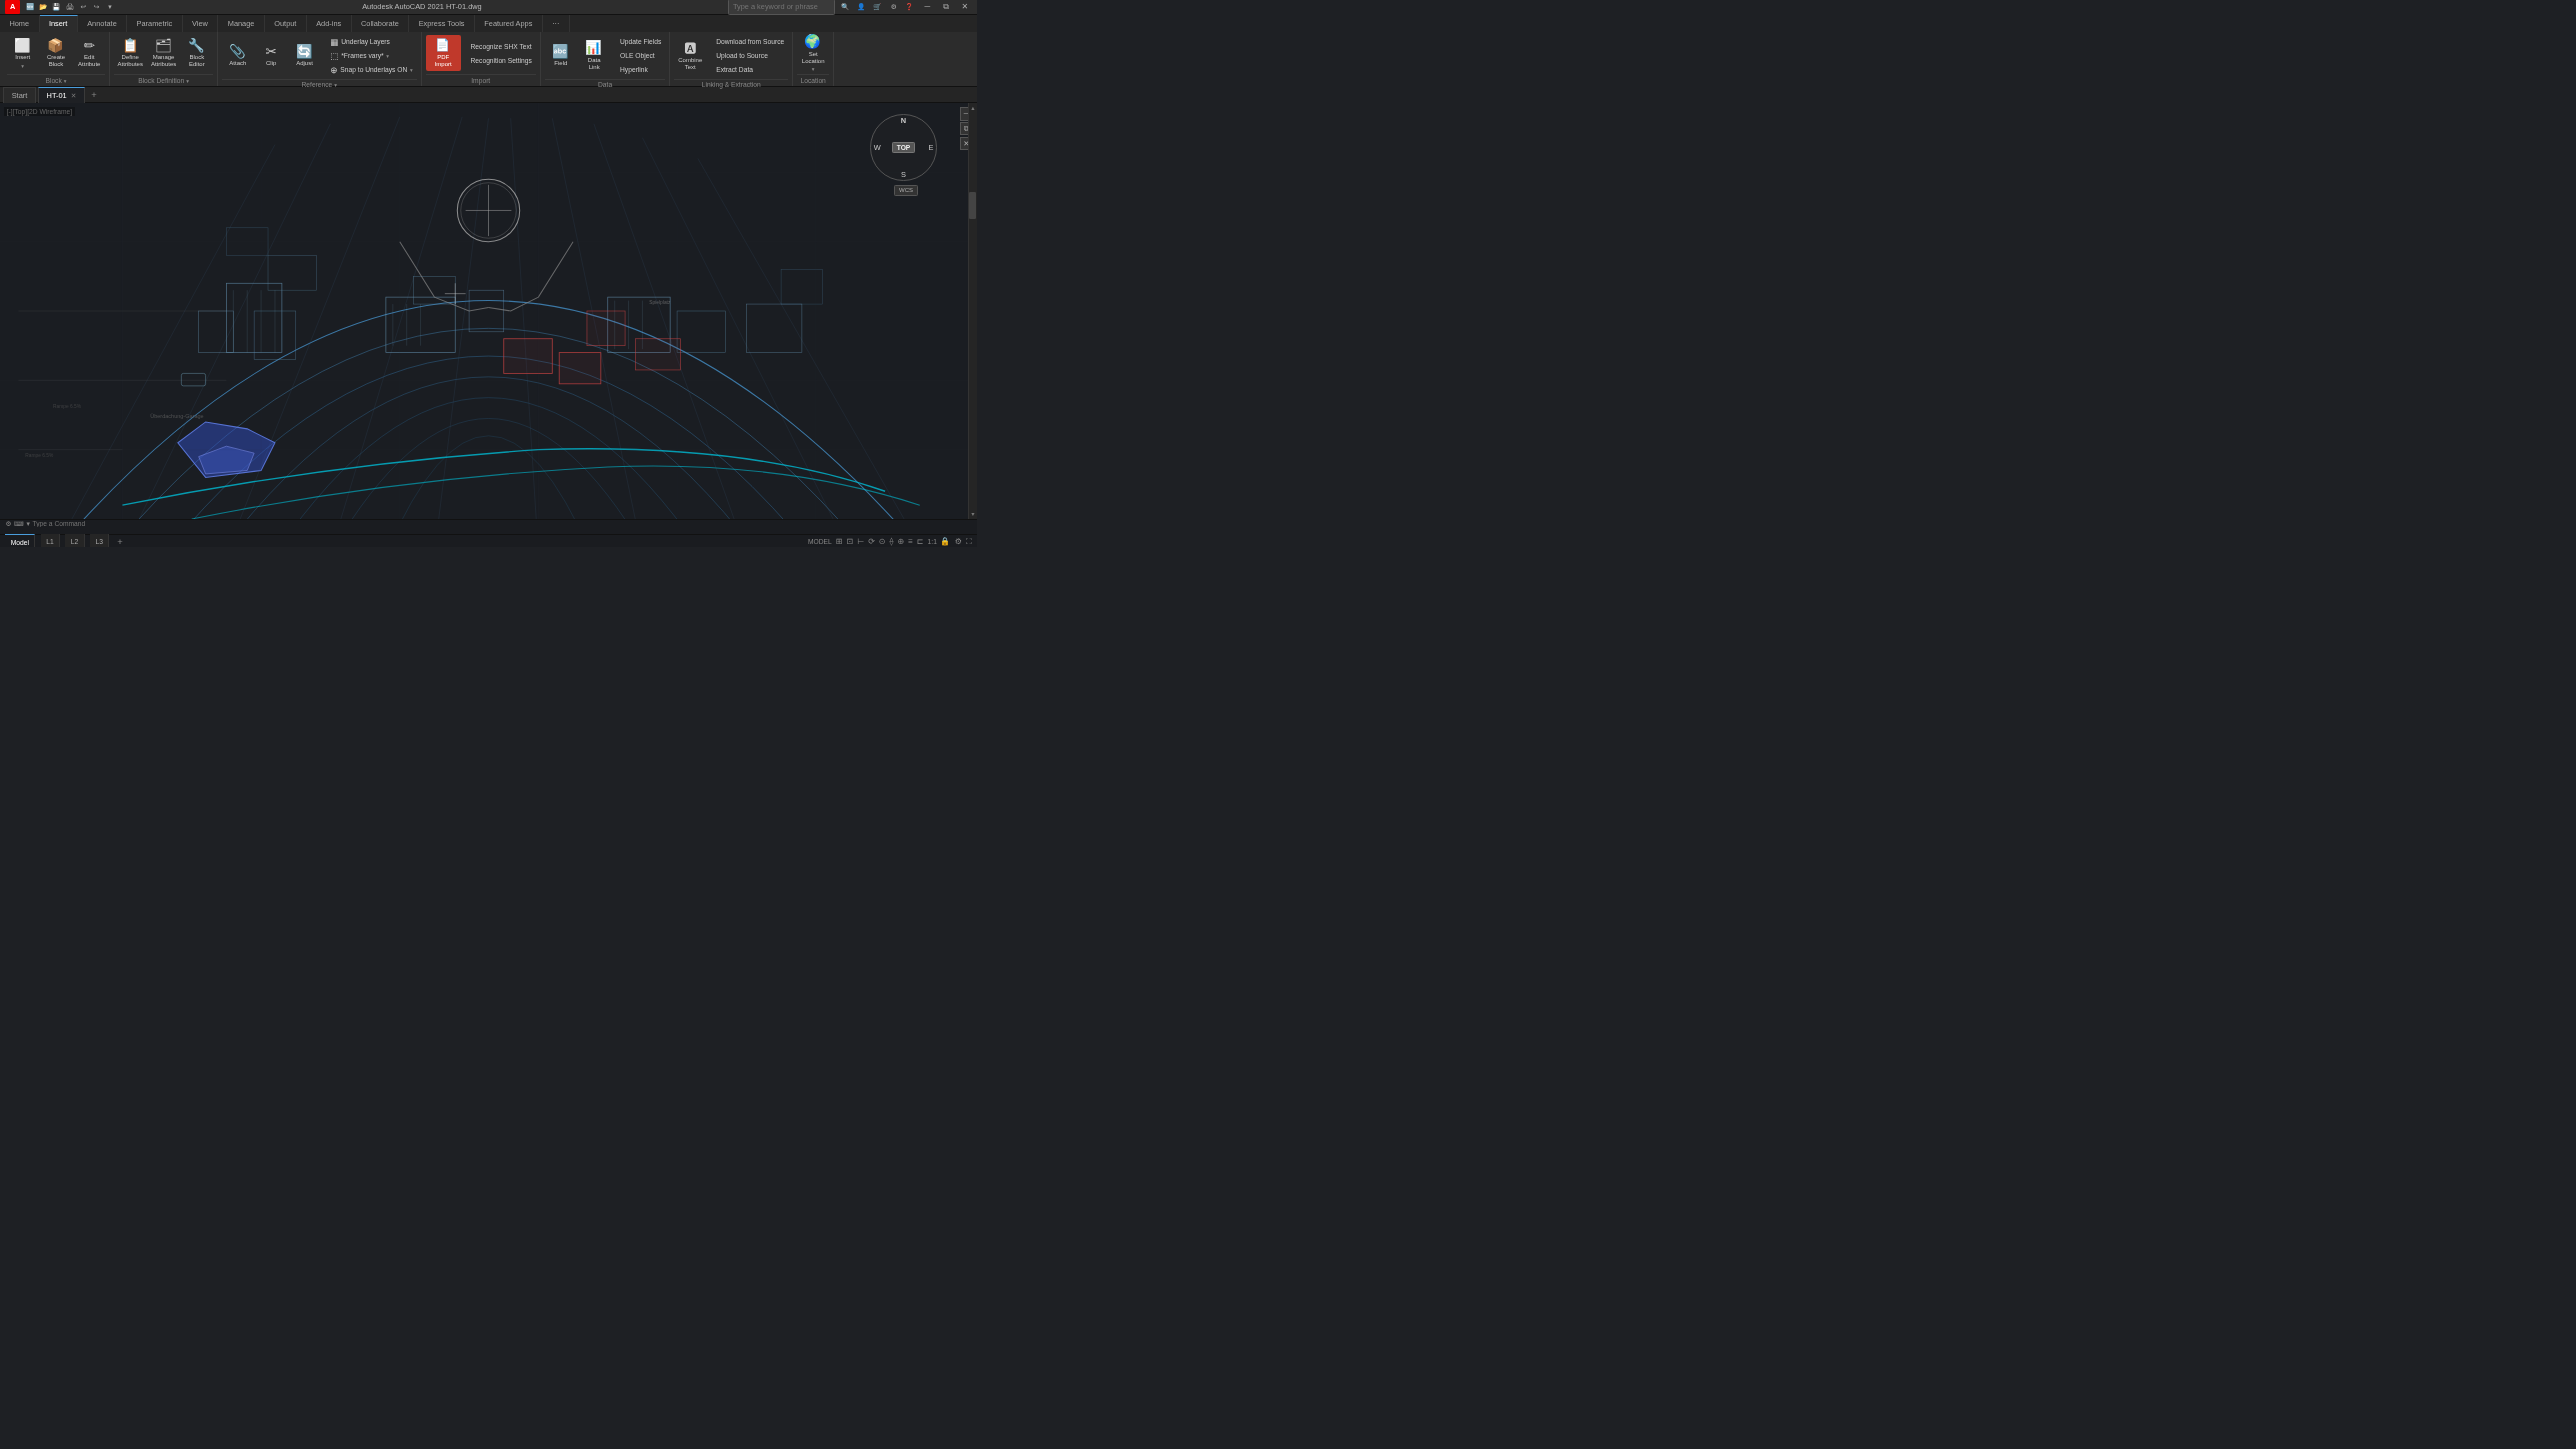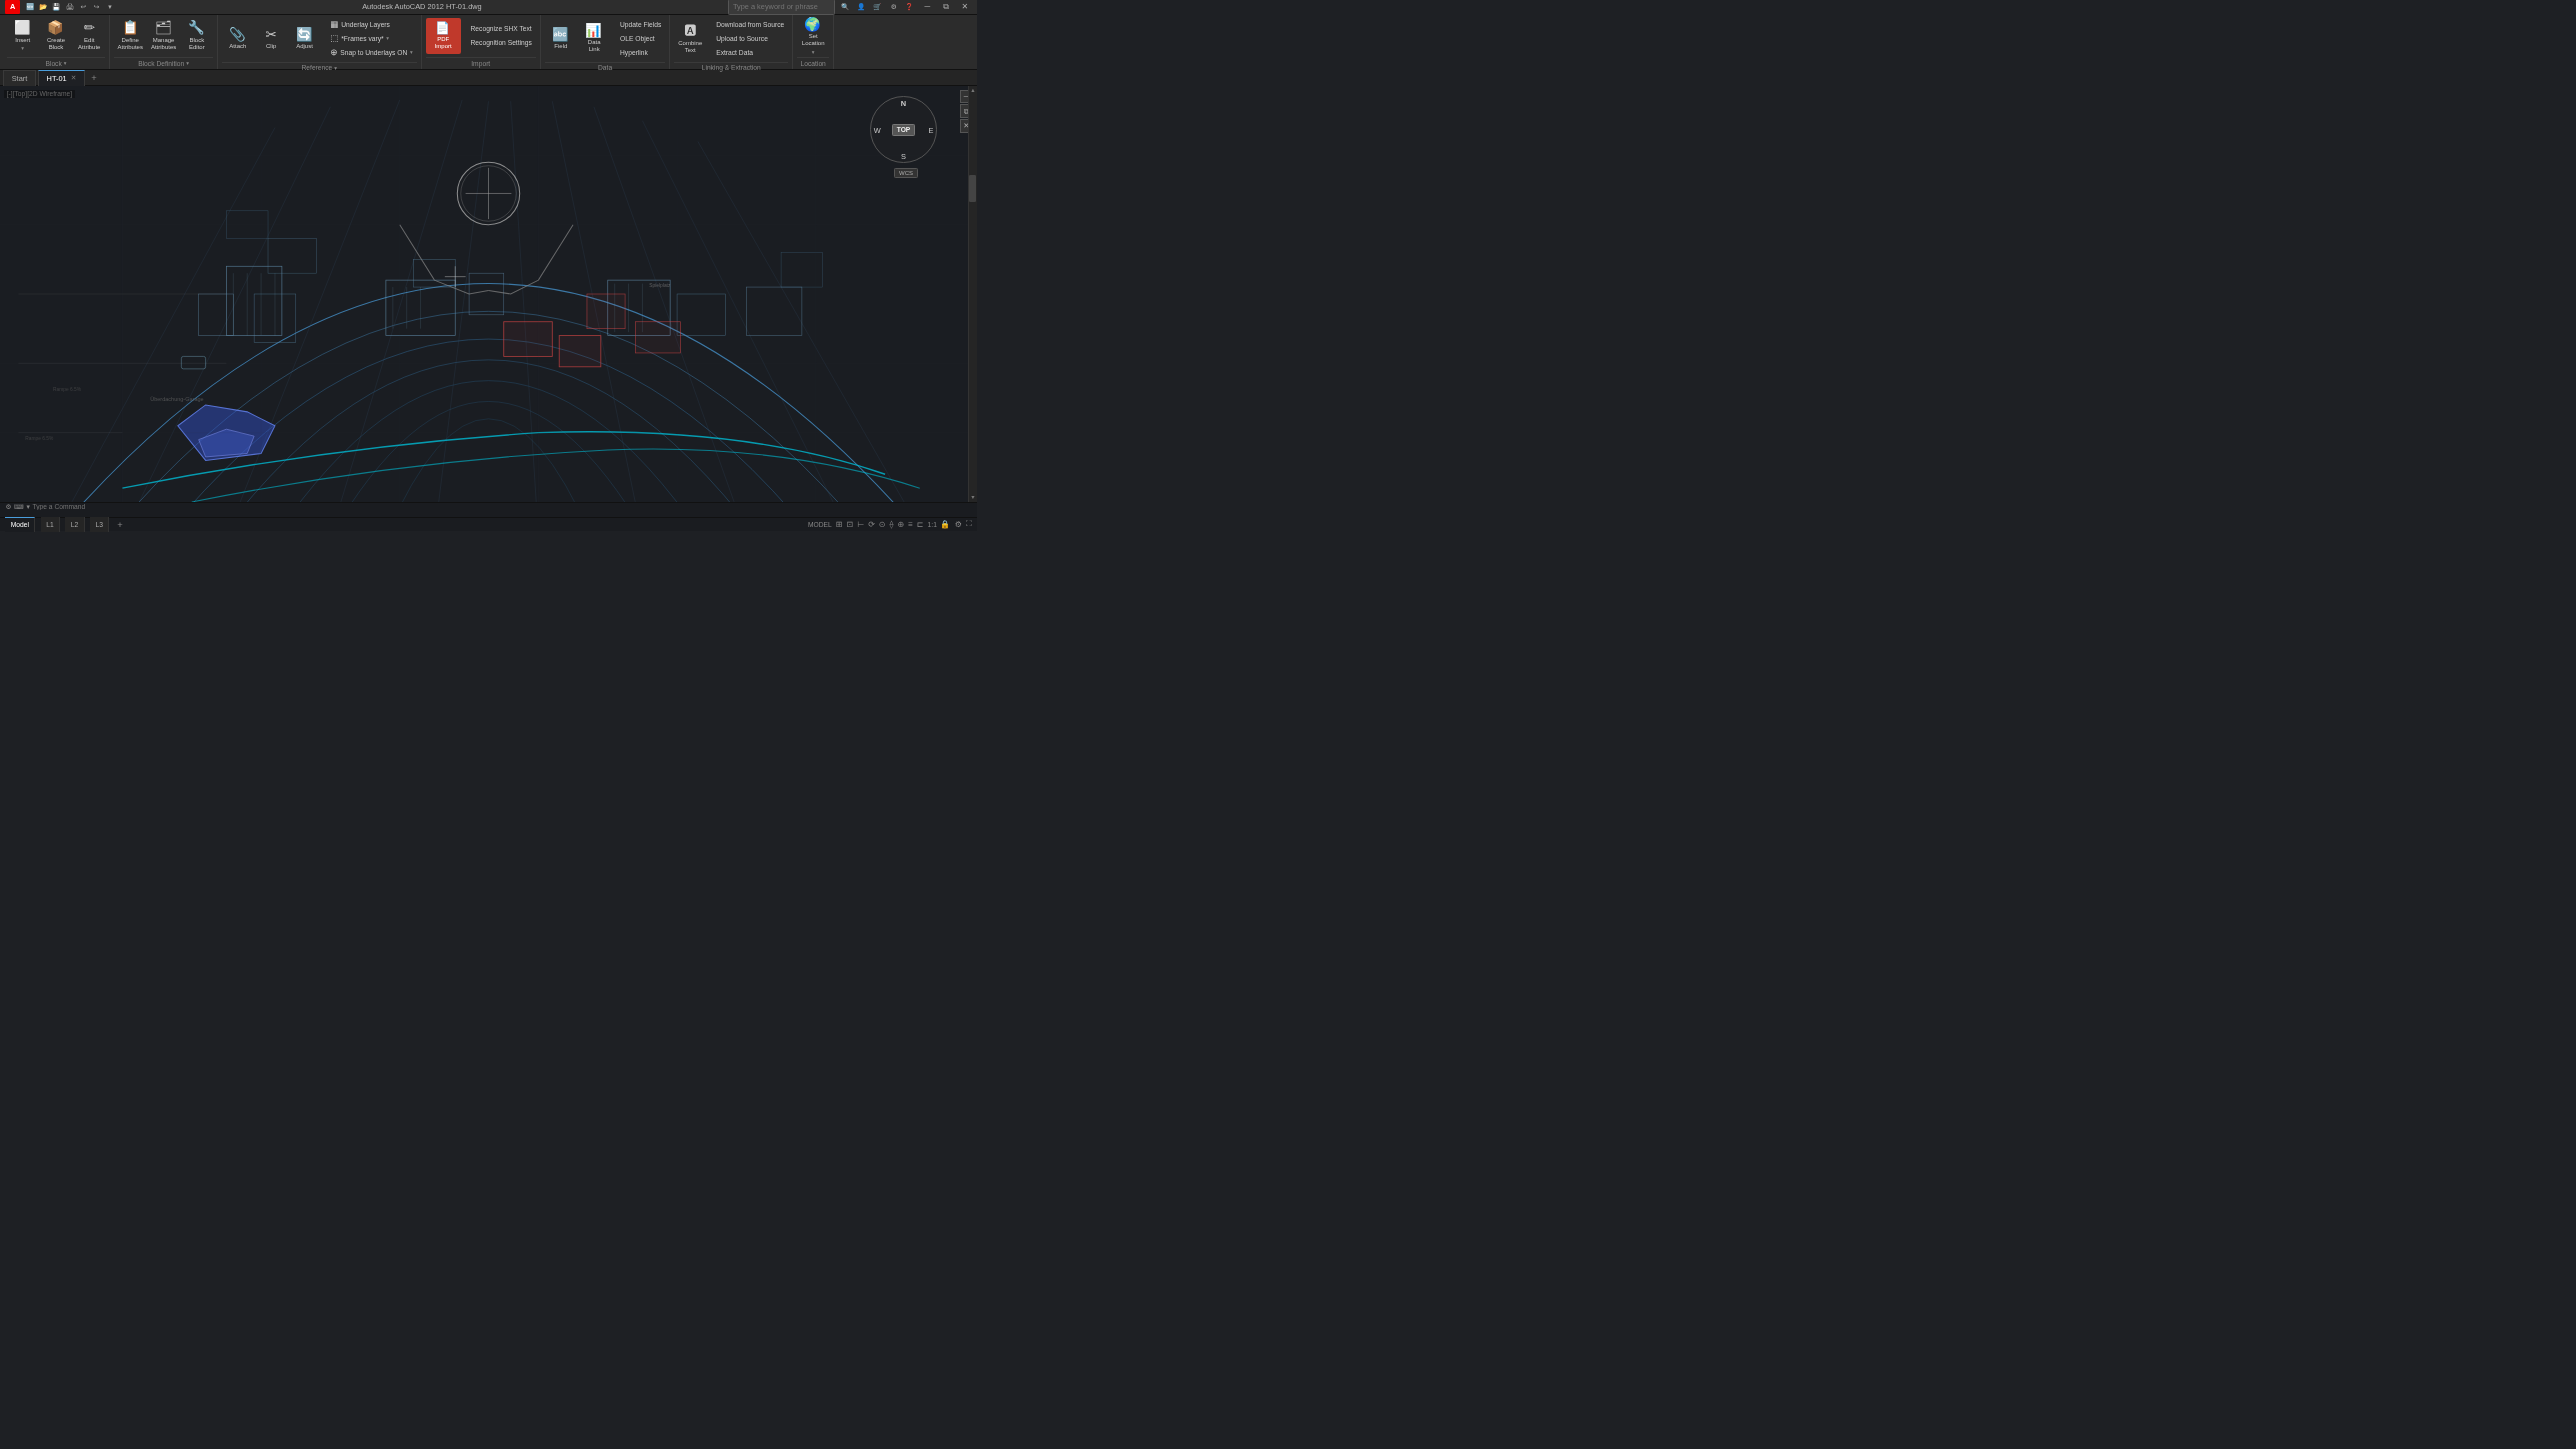--- a/index.html
+++ b/index.html
@@ -94,35 +94,49 @@
     <div class="quick-access">
       <div class="qa-btn">🆕</div>
       <div class="qa-btn">📂</div>
       <div class="qa-btn">💾</div>
       <div class="qa-btn">🖨</div>
       <div class="qa-btn">↩</div>
       <div class="qa-btn">↪</div>
       <div class="qa-btn">▾</div>
     </div>
   </div>
-  <div id="titlebar-center">Autodesk AutoCAD 2012  HT-01.dwg</div>
+  <div id="titlebar-center">Autodesk AutoCAD 2021  HT-01.dwg</div>
   <div id="titlebar-right">
     <input class="search-box" placeholder="Type a keyword or phrase" style="">
     <div class="tb-icon">🔍</div>
     <div class="tb-icon">👤</div>
     <div class="tb-icon">🛒</div>
     <div class="tb-icon">⚙</div>
     <div class="tb-icon">❓</div>
     <div class="win-btn">─</div>
     <div class="win-btn">⧉</div>
     <div class="win-btn close">✕</div>
   </div>
 </div>
 
 <div id="ribbon">
+  <div id="ribbon-tabs">
+    <div class="ribbon-tab">Home</div>
+    <div class="ribbon-tab active">Insert</div>
+    <div class="ribbon-tab">Annotate</div>
+    <div class="ribbon-tab">Parametric</div>
+    <div class="ribbon-tab">View</div>
+    <div class="ribbon-tab">Manage</div>
+    <div class="ribbon-tab">Output</div>
+    <div class="ribbon-tab">Add-ins</div>
+    <div class="ribbon-tab">Collaborate</div>
+    <div class="ribbon-tab">Express Tools</div>
+    <div class="ribbon-tab">Featured Apps</div>
+    <div class="ribbon-tab">···</div>
+  </div>
 
   <div id="ribbon-content">
 
     <div class="ribbon-group">
       <div class="ribbon-items">
         <div class="ribbon-btn-large">
           <div class="icon">⬜</div>
           <div class="label">Insert</div>
           <div class="dropdown-arrow">▾</div>
         </div>

